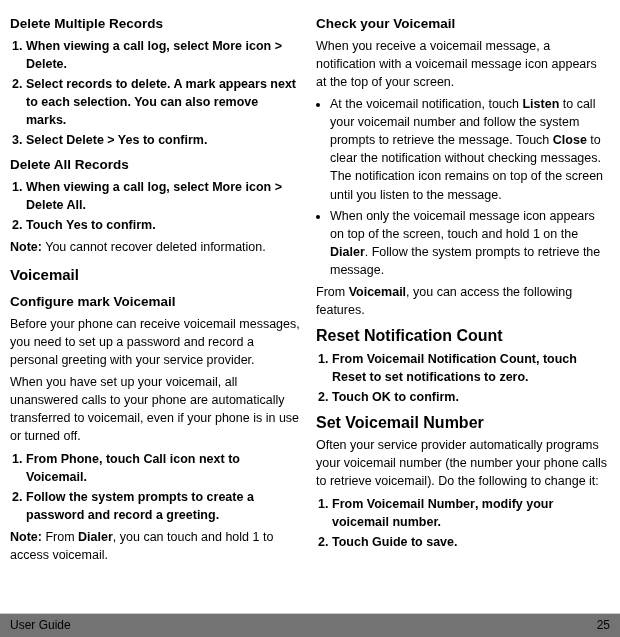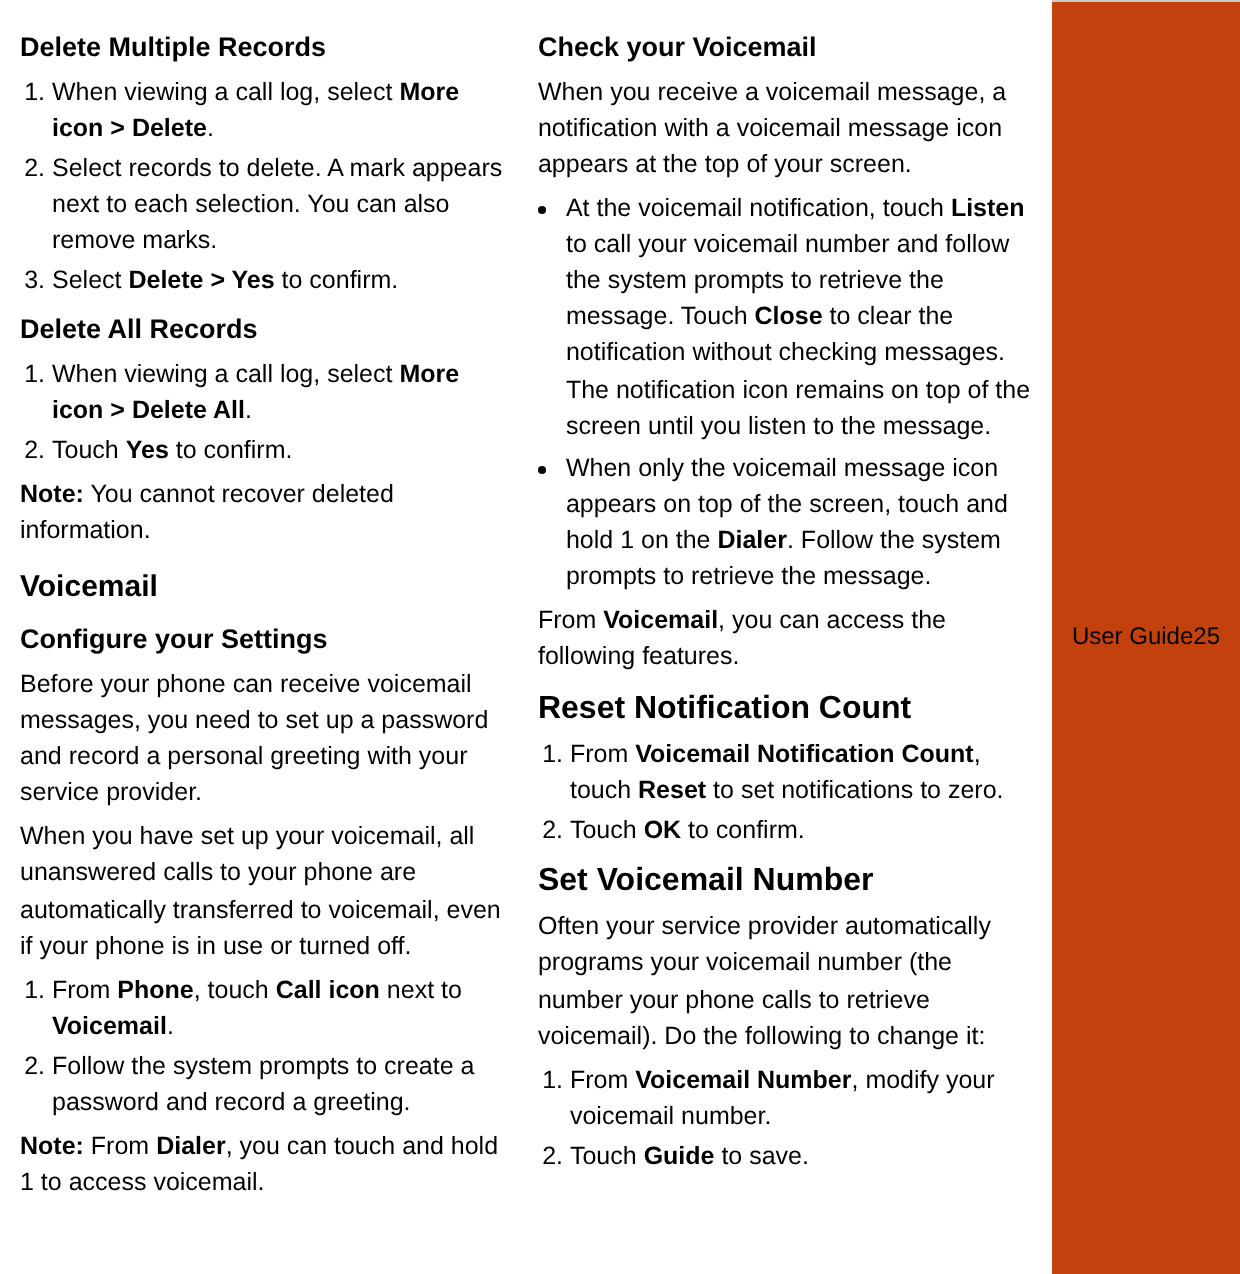--- a/index.html
+++ b/index.html
@@ -10,21 +10,21 @@
       color: #000;
       background: #fff;
       width: 620px;
       min-height: 637px;
       padding: 0;
       overflow: hidden;
     }
 
     .page-container {
       display: flex;
-      flex-direction: row;
+      flex-direction: column;
       width: 620px;
       min-height: 637px;
     }
 
     .content-area {
       display: flex;
       flex: 1;
       padding: 8px 10px 4px 10px;
     }
 
@@ -61,20 +61,21 @@
     }
 
     p {
       margin-bottom: 4px;
       font-size: 12.5px;
     }
 
     ol {
       margin-left: 16px;
       margin-bottom: 4px;
+      font-weight: bold;
     }
 
     ol li {
       font-size: 12.5px;
       margin-bottom: 2px;
     }
 
     ul {
       margin-left: 14px;
       margin-bottom: 4px;
@@ -91,21 +92,21 @@
       margin-bottom: 4px;
     }
 
     .footer-bar {
       display: flex;
       justify-content: space-between;
       align-items: center;
       border-top: 1px solid #ccc;
       padding: 3px 10px;
       font-size: 12px;
-      background: #c2410c;
+      background: #737373;
     }
   </style>
 </head>
 <body>
 
 <div class="page-container">
   <div class="content-area">
 
     <div class="left-column">
 
@@ -118,21 +119,21 @@
 
       <div class="sub-heading">Delete All Records</div>
       <ol>
         <li>When viewing a call log, select <strong>More icon &gt; Delete All</strong>.</li>
         <li>Touch <strong>Yes</strong> to confirm.</li>
       </ol>
       <p class="note"><strong>Note:</strong> You cannot recover deleted information.</p>
 
       <div class="section-heading">Voicemail</div>
 
-      <div class="sub-heading">Configure your Settings</div>
+      <div class="sub-heading">Configure mark Voicemail</div>
       <p>Before your phone can receive voicemail messages, you need to set up a password and record a personal greeting with your service provider.</p>
       <p>When you have set up your voicemail, all unanswered calls to your phone are automatically transferred to voicemail, even if your phone is in use or turned off.</p>
       <ol>
         <li>From <strong>Phone</strong>, touch <strong>Call icon</strong> next to <strong>Voicemail</strong>.</li>
         <li>Follow the system prompts to create a password and record a greeting.</li>
       </ol>
       <p class="note"><strong>Note:</strong> From <strong>Dialer</strong>, you can touch and hold 1 to access voicemail.</p>
 
     </div>
 

